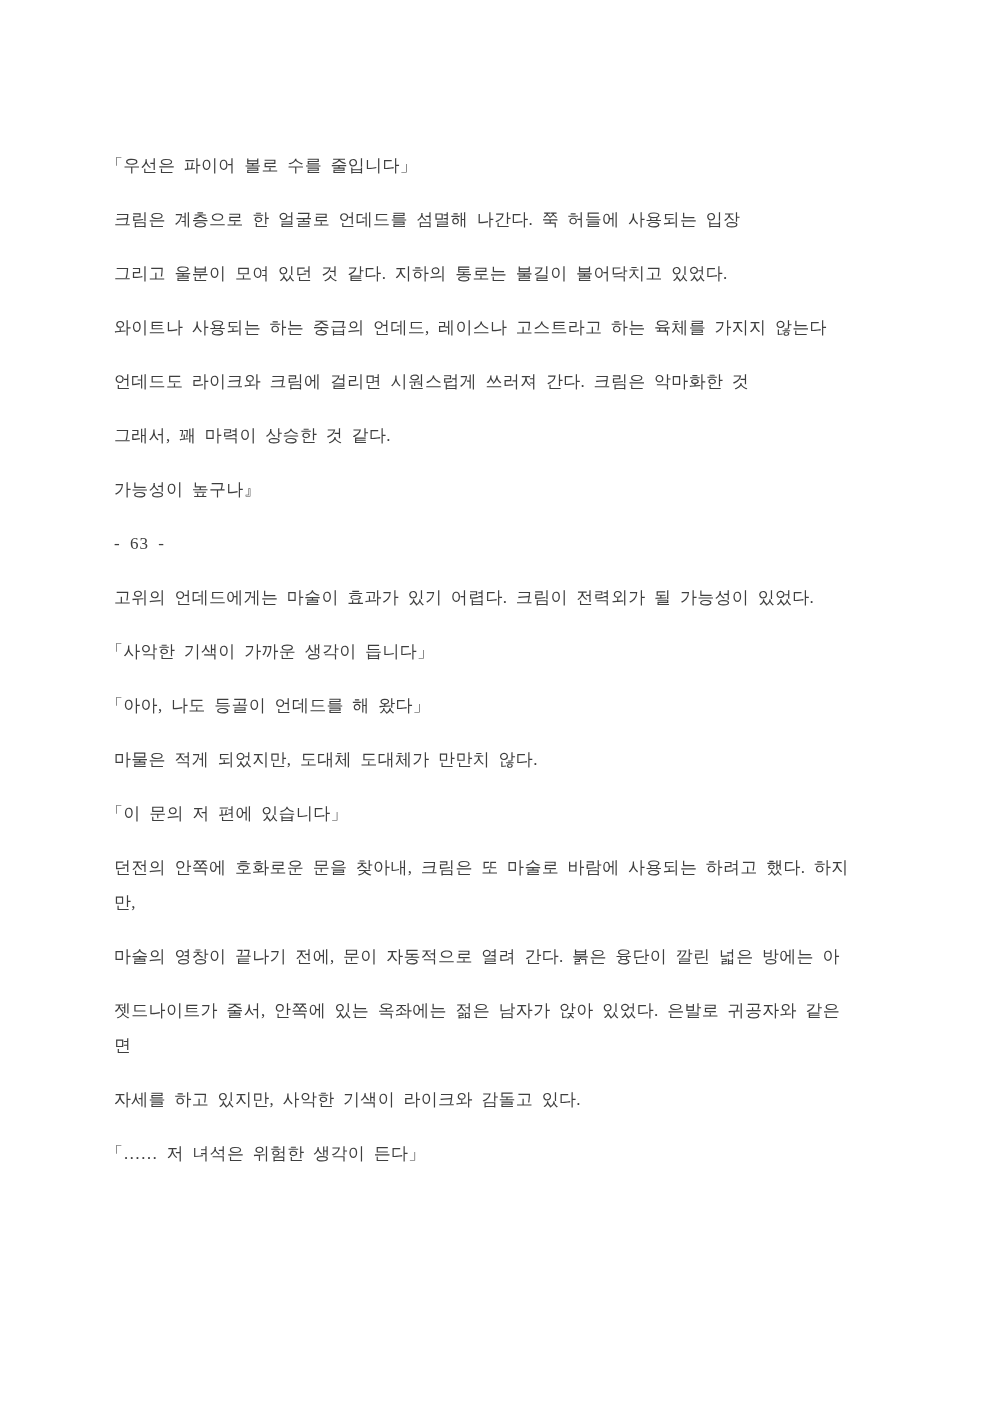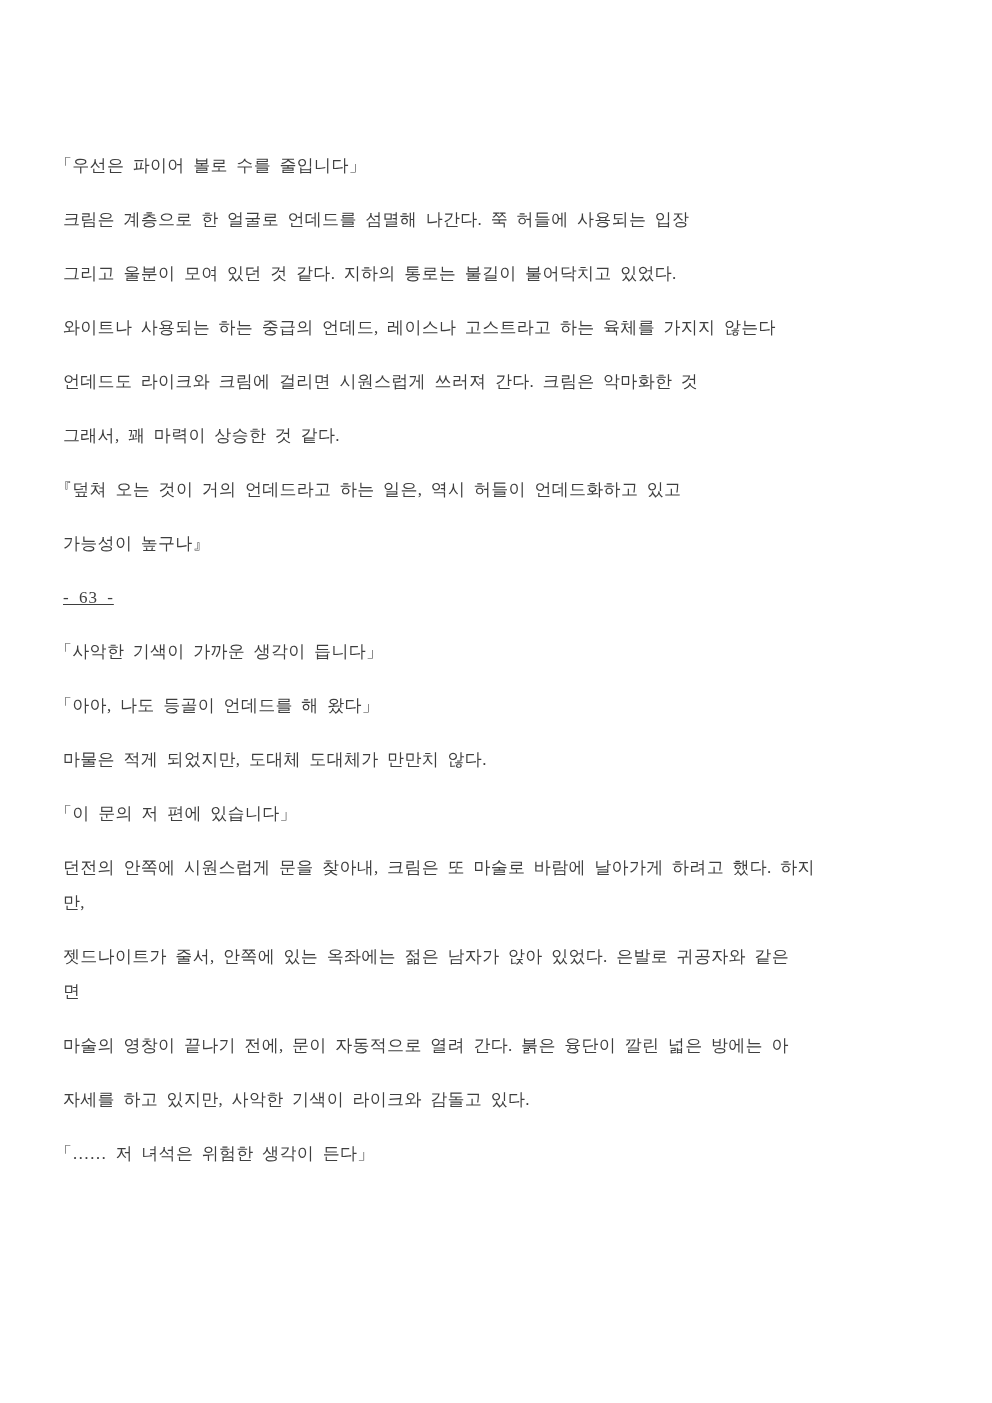--- a/index.html
+++ b/index.html
@@ -10,60 +10,59 @@
   body {
     width: 992px;
     height: 1403px;
     overflow: hidden;
     font-family: "Liberation Serif", "DejaVu Serif", serif;
   }
   .page {
     box-sizing: border-box;
     width: 992px;
     height: 1403px;
-    padding: 148px 130px 0 63px;
+    padding: 148px 130px 0 114px;
     background: #ffffff;
   }
   .doc p {
     margin: 0 0 19px 0;
     font-size: 17px;
     line-height: 35px;
     color: #3e3e3e;
     letter-spacing: 0.3px;
     word-spacing: 4px;
     white-space: pre-line;
   }
   
   .doc p.hang {
     margin-left: -8px;
   }
   .doc p.pagenum {
     letter-spacing: 1px;
-    text-decoration: underline;
   }
 </style>
 </head>
 <body>
 
 <div class="page">
   <div class="doc">
     <p class="hang">「우선은 파이어 볼로 수를 줄입니다」</p>
     <p>크림은 계층으로 한 얼굴로 언데드를 섬멸해 나간다. 쭉 허들에 사용되는 입장</p>
     <p>그리고 울분이 모여 있던 것 같다. 지하의 통로는 불길이 불어닥치고 있었다.</p>
     <p>와이트나 사용되는 하는 중급의 언데드, 레이스나 고스트라고 하는 육체를 가지지 않는다</p>
     <p>언데드도 라이크와 크림에 걸리면 시원스럽게 쓰러져 간다. 크림은 악마화한 것</p>
     <p>그래서, 꽤 마력이 상승한 것 같다.</p>
-    <p class="hang">『덮쳐 오는 것이 거의 언데드라고 하는 일은, 역시 허들이 언데드화하고 있고</p>
     <p>가능성이 높구나』</p>
     <p class="pagenum">- 63 -</p>
+    <p>고위의 언데드에게는 마술이 효과가 있기 어렵다. 크림이 전력외가 될 가능성이 있었다.</p>
     <p class="hang">「사악한 기색이 가까운 생각이 듭니다」</p>
     <p class="hang">「아아, 나도 등골이 언데드를 해 왔다」</p>
     <p>마물은 적게 되었지만, 도대체 도대체가 만만치 않다.</p>
     <p class="hang">「이 문의 저 편에 있습니다」</p>
-    <p>던전의 안쪽에 시원스럽게 문을 찾아내, 크림은 또 마술로 바람에 날아가게 하려고 했다. 하지
+    <p>던전의 안쪽에 호화로운 문을 찾아내, 크림은 또 마술로 바람에 사용되는 하려고 했다. 하지
 만,</p>
+    <p>마술의 영창이 끝나기 전에, 문이 자동적으로 열려 간다. 붉은 융단이 깔린 넓은 방에는 아</p>
     <p>젯드나이트가 줄서, 안쪽에 있는 옥좌에는 젊은 남자가 앉아 있었다. 은발로 귀공자와 같은
 면</p>
-    <p>마술의 영창이 끝나기 전에, 문이 자동적으로 열려 간다. 붉은 융단이 깔린 넓은 방에는 아</p>
     <p>자세를 하고 있지만, 사악한 기색이 라이크와 감돌고 있다.</p>
     <p class="hang">「…… 저 녀석은 위험한 생각이 든다」</p>
   </div>
 </div>
 
 </body></html>

